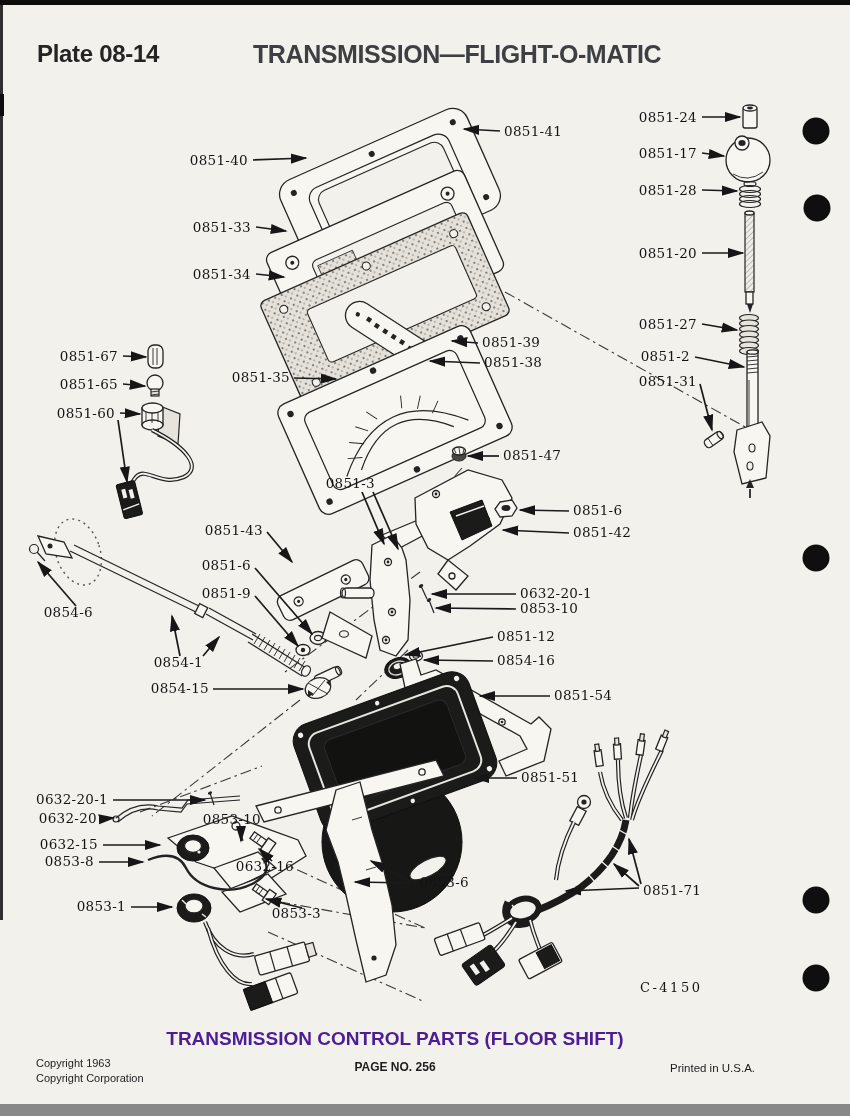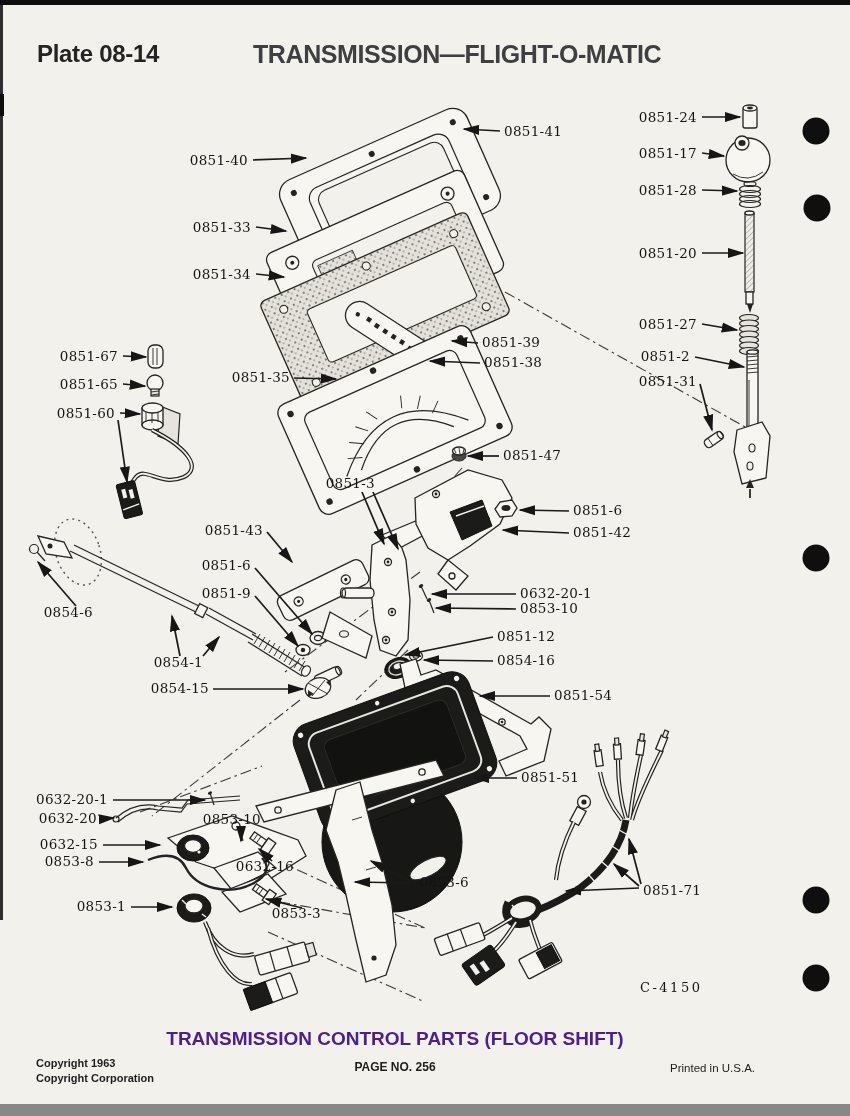--- a/index.html
+++ b/index.html
@@ -10,21 +10,21 @@
   #botstrip{left:0;top:1106px;width:850px;height:10px;}
   #rightline{left:844px;top:95px;width:3px;height:920px;background:#2e2e2e;}
   #leftnub{left:0;top:94px;width:4px;height:22px;}
   #header{position:absolute;left:0;top:40px;width:850px;}
   #plate-label{position:absolute;left:37px;top:0;font-size:24px;font-weight:bold;
                color:#242424;letter-spacing:-0.3px;}
   #page-title{position:absolute;left:205px;top:0;font-size:25px;font-weight:bold;
               color:#3d3f42;letter-spacing:-0.4px;margin-left:48px;}
   #caption{position:absolute;left:0;top:1028px;width:790px;text-align:center;
            font-size:19px;font-weight:bold;color:#4c1d95;}
-  #foot-left{position:absolute;left:36px;top:1056px;font-size:11px;font-weight:bold;
+  #foot-left{position:absolute;left:36px;top:1056px;font-size:11px;font-weight:normal;
              color:#1d1d1d;line-height:15px;}
   #foot-center{position:absolute;left:0;top:1060px;width:790px;text-align:center;
                font-size:12px;font-weight:bold;color:#1d1d1d;}
   #foot-right{position:absolute;right:95px;top:1062px;font-size:11.5px;font-weight:normal;
               color:#1d1d1d;}
   svg{position:absolute;left:0;top:0;}
   .pl{fill:#f7f6f1;stroke:#242424;stroke-width:1.3;}
   .pm{fill:#e6e4dc;stroke:#242424;stroke-width:1.2;}
   .pd{fill:#1b1b1a;stroke:#111;stroke-width:1;}
   .ln{fill:none;stroke:#242424;stroke-width:1.2;}

